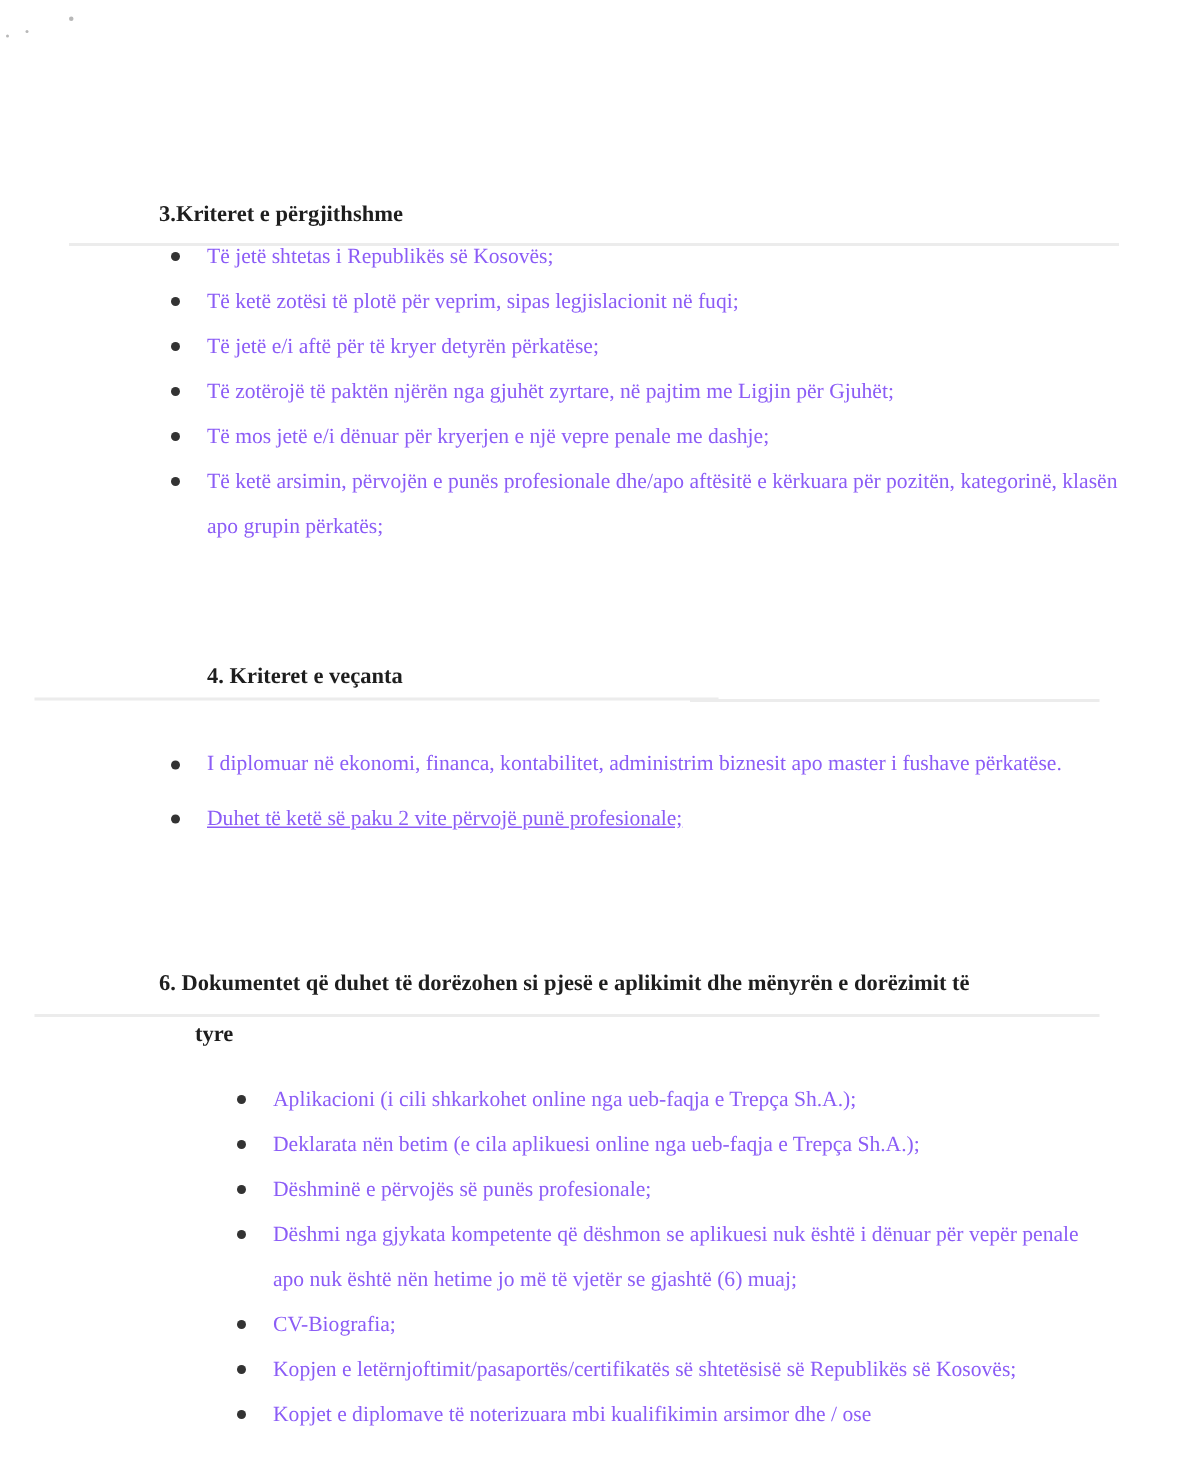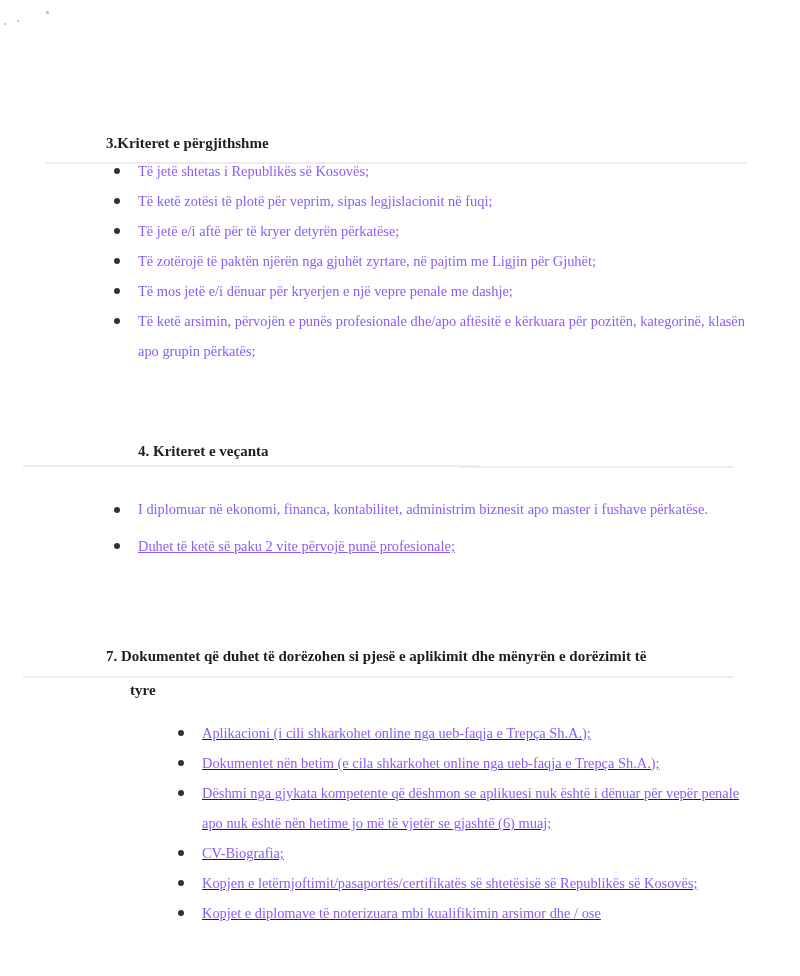--- a/index.html
+++ b/index.html
@@ -24,21 +24,21 @@
   #s3-list li { line-height: 30px; height: 30px; }
   #s3-list li::before { top: 12px; }
   #s3-list li.two { height: 60px; }
   
   #s4-list { left: 112px; top: 482px; width: 630px; margin-top: 19px; }
   #s4-list li { line-height: 17px; margin-bottom: 13px; }
   #s4-list li::before { top: 6px; }
   #s4-list li.single { line-height: 30px; margin-bottom: 0; height: 30px; text-decoration: underline; }
   #s4-list li.single::before { top: 12px; }
   
-  #s5-list { left: 176px; top: 718px; width: 570px; text-decoration: underline; }
+  #s5-list { left: 156px; top: 718px; width: 570px; }
   #s5-list li { line-height: 30px; }
   #s5-list li::before { top: 12px; }
 </style>
 </head>
 <body>
 
 <div class="speck" style="left:46px;top:11px;width:3px;height:3px;"></div>
 <div class="speck" style="left:4px;top:23px;width:2px;height:2px;"></div>
 <div class="speck" style="left:17px;top:20px;width:2px;height:2px;"></div>
 
@@ -56,24 +56,25 @@
 
 <div class="heading" style="left:106px;top:443px;margin-left:32px;">4. Kriteret e veçanta</div>
 <div class="rule" style="left:23px;top:465px;width:456px;"></div>
 <div class="rule" style="left:460px;top:466px;width:273px;"></div>
 
 <ul class="blist" id="s4-list">
   <li>I diplomuar në ekonomi, financa, kontabilitet, administrim biznesit apo master i fushave përkatëse.</li>
   <li class="single">Duhet të ketë së paku 2 vite përvojë punë profesionale;</li>
 </ul>
 
-<div class="heading" style="left:106px;top:648px;">7. Dokumentet që duhet të dorëzohen si pjesë e aplikimit dhe mënyrën e dorëzimit të</div>
+<div class="heading" style="left:106px;top:648px;">6. Dokumentet që duhet të dorëzohen si pjesë e aplikimit dhe mënyrën e dorëzimit të</div>
 <div class="rule" style="left:23px;top:676px;width:710px;"></div>
 <div class="heading" style="left:130px;top:682px;">tyre</div>
 
 <ul class="blist" id="s5-list">
   <li>Aplikacioni (i cili shkarkohet online nga ueb-faqja e Trepça Sh.A.);</li>
-  <li>Dokumentet nën betim (e cila shkarkohet online nga ueb-faqja e Trepça Sh.A.);</li>
+  <li>Deklarata nën betim (e cila aplikuesi online nga ueb-faqja e Trepça Sh.A.);</li>
+  <li>Dëshminë e përvojës së punës profesionale;</li>
   <li>Dëshmi nga gjykata kompetente që dëshmon se aplikuesi nuk është i dënuar për vepër penale apo nuk është nën hetime jo më të vjetër se gjashtë (6) muaj;</li>
   <li>CV-Biografia;</li>
   <li>Kopjen e letërnjoftimit/pasaportës/certifikatës së shtetësisë së Republikës së Kosovës;</li>
   <li>Kopjet e diplomave të noterizuara mbi kualifikimin arsimor dhe / ose</li>
 </ul>
 
 </body></html>

